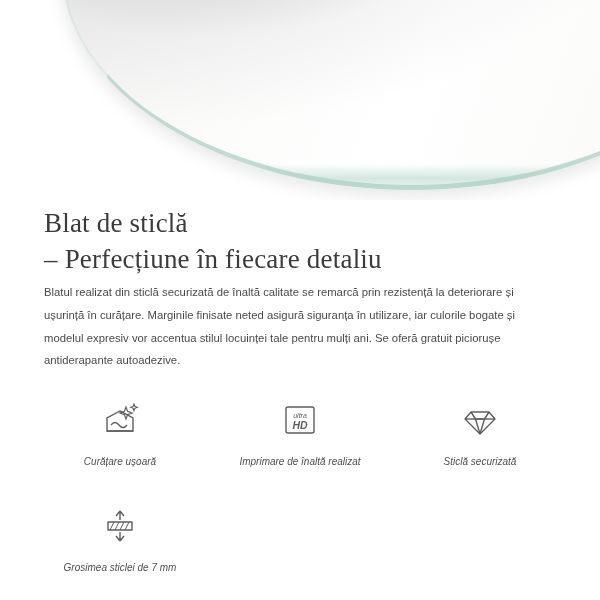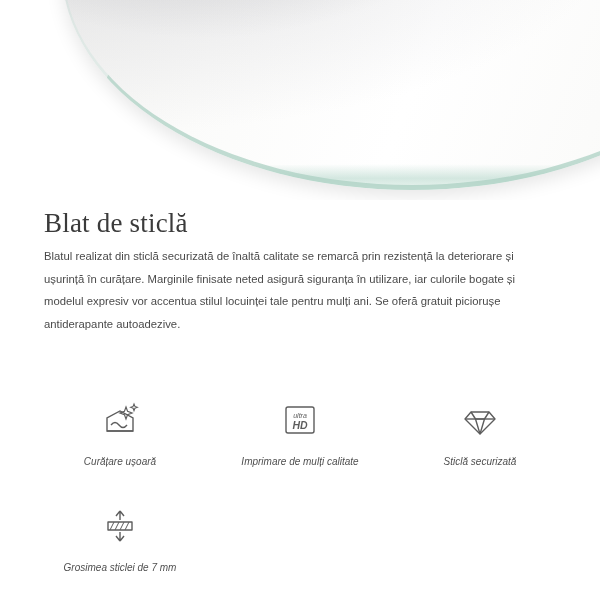--- a/index.html
+++ b/index.html
@@ -150,20 +150,21 @@
         </g>
       </svg>
 
     </div>
     <div class="hero-edge"></div>
   </div>
 
   <div class="content">
     <h1 class="title">
       <span>Blat de sticlă</span>
+      <span class="line2">– Perfecțiune în fiecare detaliu</span>
     </h1>
     <p class="body">Blatul realizat din sticlă securizată de înaltă calitate se remarcă prin rezistență la deteriorare și ușurință în curățare. Marginile finisate neted asigură siguranța în utilizare, iar culorile bogate și modelul expresiv vor accentua stilul locuinței tale pentru mulți ani. Se oferă gratuit piciorușe antiderapante autoadezive.</p>
   </div>
 
   <div class="features">
 
     <div class="feature">
       <div class="icon">
         <svg width="42" height="38" viewBox="0 0 42 38" fill="none" stroke="#5d5d5d" stroke-width="1.4">
           <path d="M8 30 L8 17 L21 10 L34 17 L34 30 Z"></path>
@@ -177,21 +178,21 @@
     </div>
 
     <div class="feature">
       <div class="icon">
         <svg width="40" height="38" viewBox="0 0 40 38">
           <rect x="6" y="6" width="28" height="26" rx="2" fill="none" stroke="#5d5d5d" stroke-width="1.4"></rect>
           <text x="20" y="17" font-family="Liberation Sans, sans-serif" font-size="7" fill="#5d5d5d" text-anchor="middle">ultra</text>
           <text x="20" y="28" font-family="Liberation Sans, sans-serif" font-size="10.5" font-weight="bold" fill="#5d5d5d" text-anchor="middle">HD</text>
         </svg>
       </div>
-      <div class="caption">Imprimare de mulți calitate</div>
+      <div class="caption">Imprimare de înaltă realizat</div>
     </div>
 
 
     <div class="feature">
       <div class="icon">
         <svg width="40" height="38" viewBox="0 0 40 38" fill="none" stroke="#5d5d5d" stroke-width="1.4" stroke-linejoin="round">
           <path d="M11 11 L29 11 L35 18 L20 33 L5 18 Z"></path>
           <path d="M5 18 L35 18"></path>
           <path d="M11 11 L15.5 18 L20 33"></path>
           <path d="M29 11 L24.5 18 L20 33"></path>

